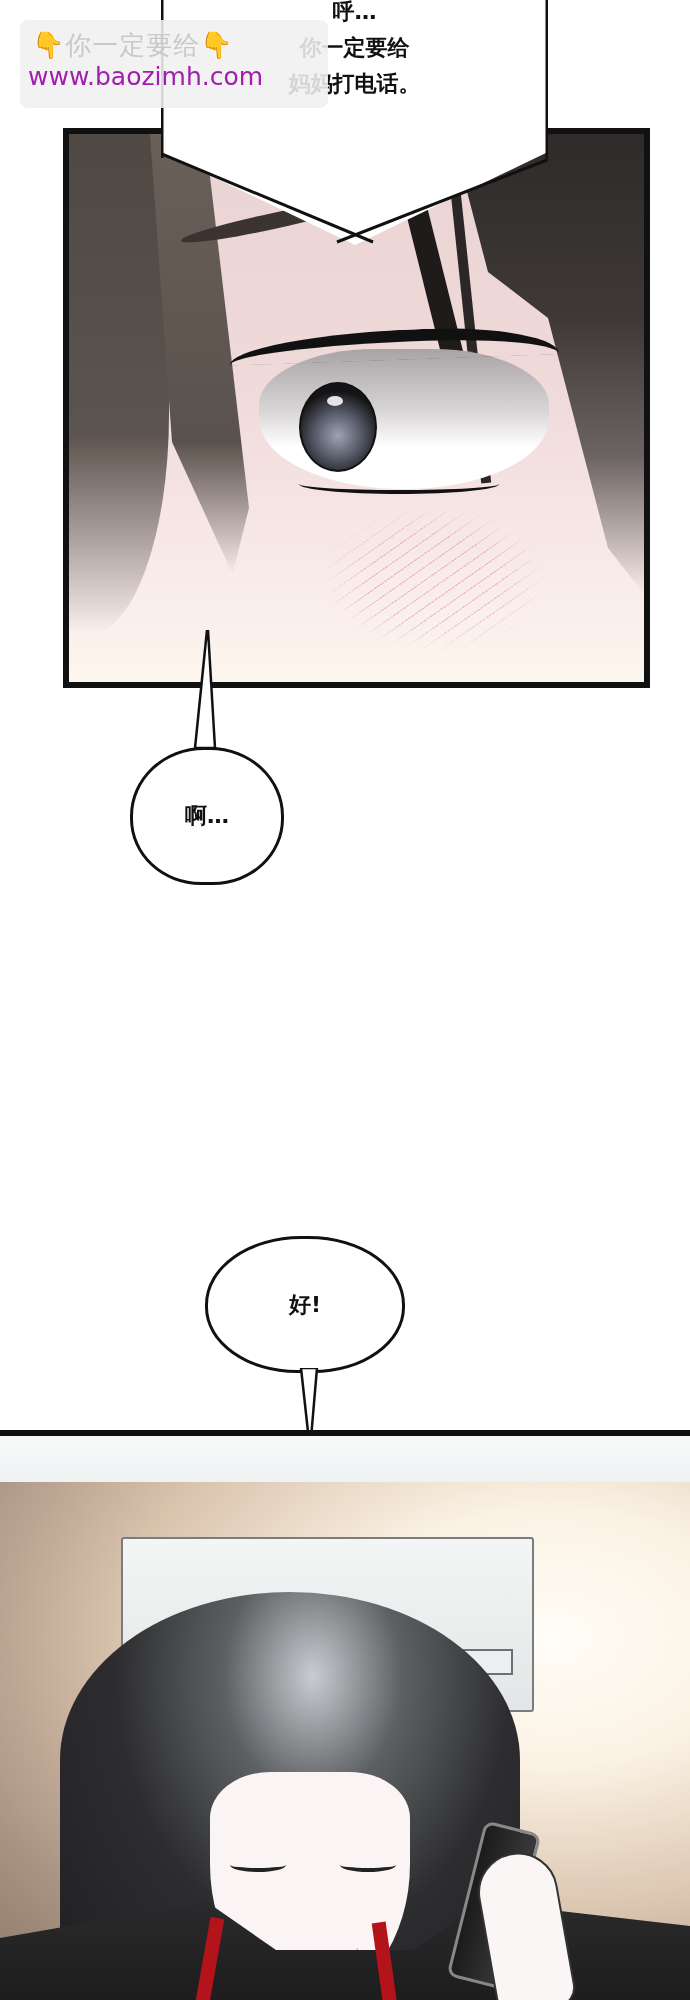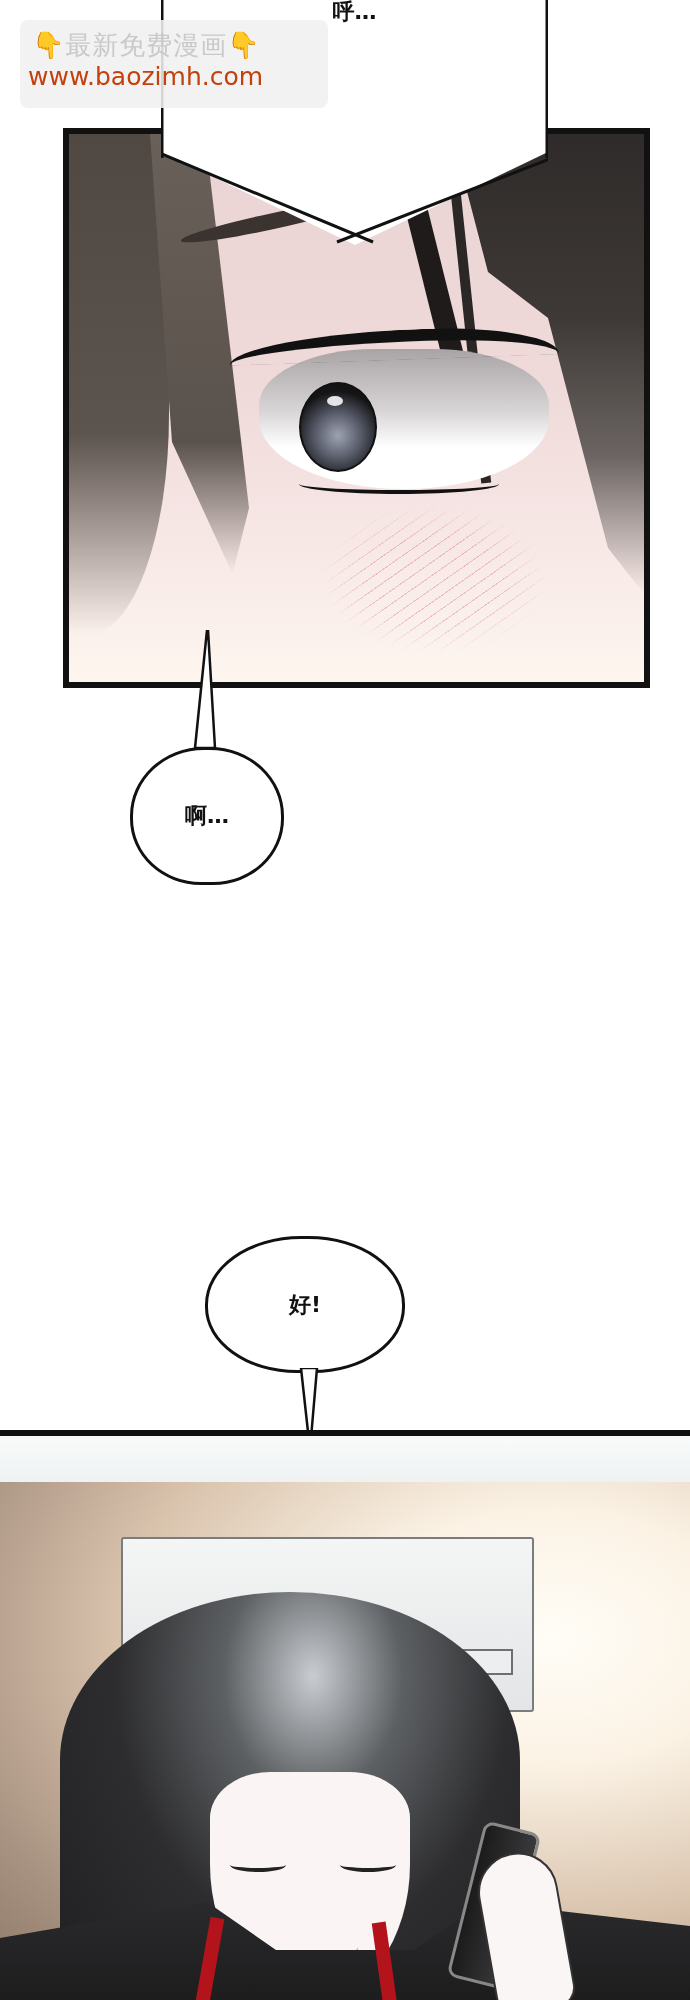--- a/index.html
+++ b/index.html
@@ -30,21 +30,21 @@
       mask-image: radial-gradient(ellipse, #000 40%, transparent 70%); -webkit-mask-image: radial-gradient(ellipse, #000 40%, transparent 70%); }
 
     
     .pent { left: 161px; top: -10px; width: 387px; height: 258px; }
     .pent svg { display: block; }
     .pent-text { left: 161px; top: -6px; width: 387px; text-align: center; font-size: 22px; font-weight: bold; line-height: 36px; color: #111; }
 
     
     .wm { left: 20px; top: 20px; width: 308px; height: 88px; background: rgba(240,240,240,.88); border-radius: 8px; }
     .wm-line1 { left: 32px; top: 28px; font-size: 26px; color: #c9c9c9; white-space: nowrap; letter-spacing: 1px; }
-    .wm-line2 { left: 28px; top: 62px; font-size: 25px; color: #c2410c; white-space: nowrap; }
+    .wm-line2 { left: 28px; top: 62px; font-size: 25px; color: #a21caf; white-space: nowrap; }
 
     
     .bubble { border: 3px solid #111; background: #fff; border-radius: 48% 48% 46% 46% / 50% 50% 48% 48%; box-sizing: border-box; display: flex; align-items: center; justify-content: center; font-size: 22px; font-weight: bold; color: #111; }
     .bubble1 { left: 130px; top: 747px; width: 154px; height: 138px; }
     .bubble2 { left: 205px; top: 1236px; width: 200px; height: 137px; }
 
     
     .divider { left: 0; top: 1430px; width: 690px; height: 6px; background: #111; }
 
     
@@ -88,24 +88,26 @@
   <svg width="387" height="258" viewBox="0 0 387 258">
     <polygon points="0,0 387,0 387,162 194,255 0,162" fill="#ffffff"></polygon>
     <polyline points="1,0 1,168" fill="none" stroke="#111" stroke-width="3"></polyline>
     <polyline points="386,0 386,168" fill="none" stroke="#111" stroke-width="3"></polyline>
     <line x1="-45" y1="145" x2="212" y2="252" stroke="#111" stroke-width="3"></line>
     <line x1="432" y1="152" x2="176" y2="252" stroke="#111" stroke-width="3"></line>
   </svg>
 </div>
 <div class="abs pent-text">
   <div>呼…</div>
+  <div>你一定要给</div>
+  <div>妈妈打电话。</div>
 </div>
 
 <div class="abs wm"></div>
-<div class="abs wm-line1">👇最新免费漫画👇</div>
+<div class="abs wm-line1">👇你一定要给👇</div>
 <div class="abs wm-line2">www.baozimh.com</div>
 
 <svg class="abs" style="left:190px;top:630px;" width="40" height="125" viewBox="0 0 40 125">
   <polygon points="17,0 5,118 25,118 18,0" fill="#fff" stroke="#111" stroke-width="2.5"></polygon>
 </svg>
 
 <div class="abs bubble bubble1">
   <span>啊…</span>
 </div>
 

